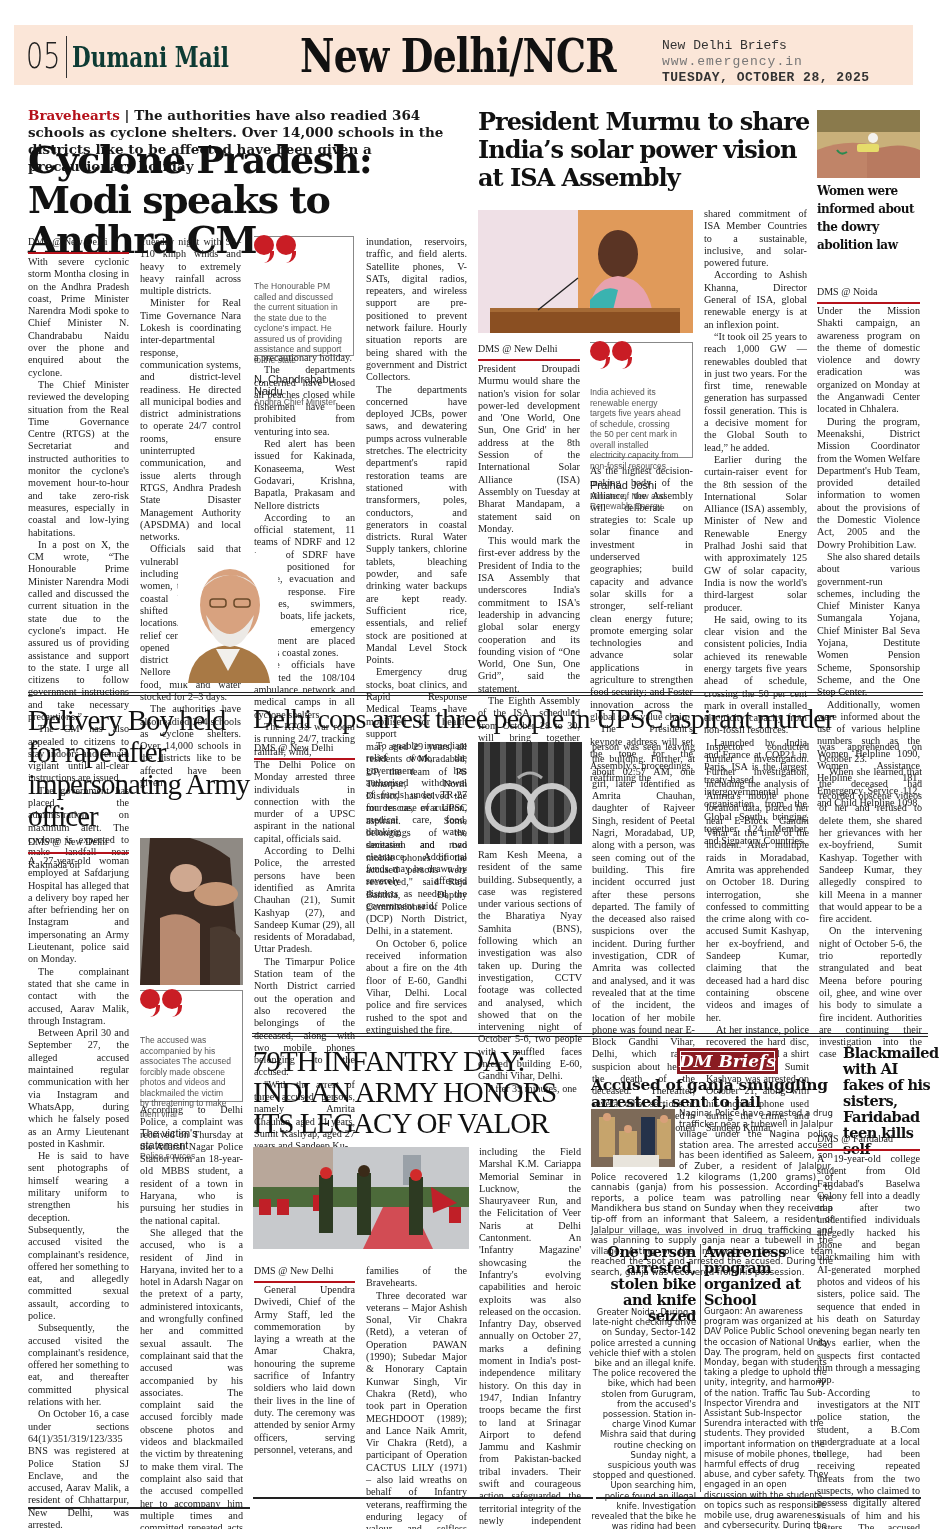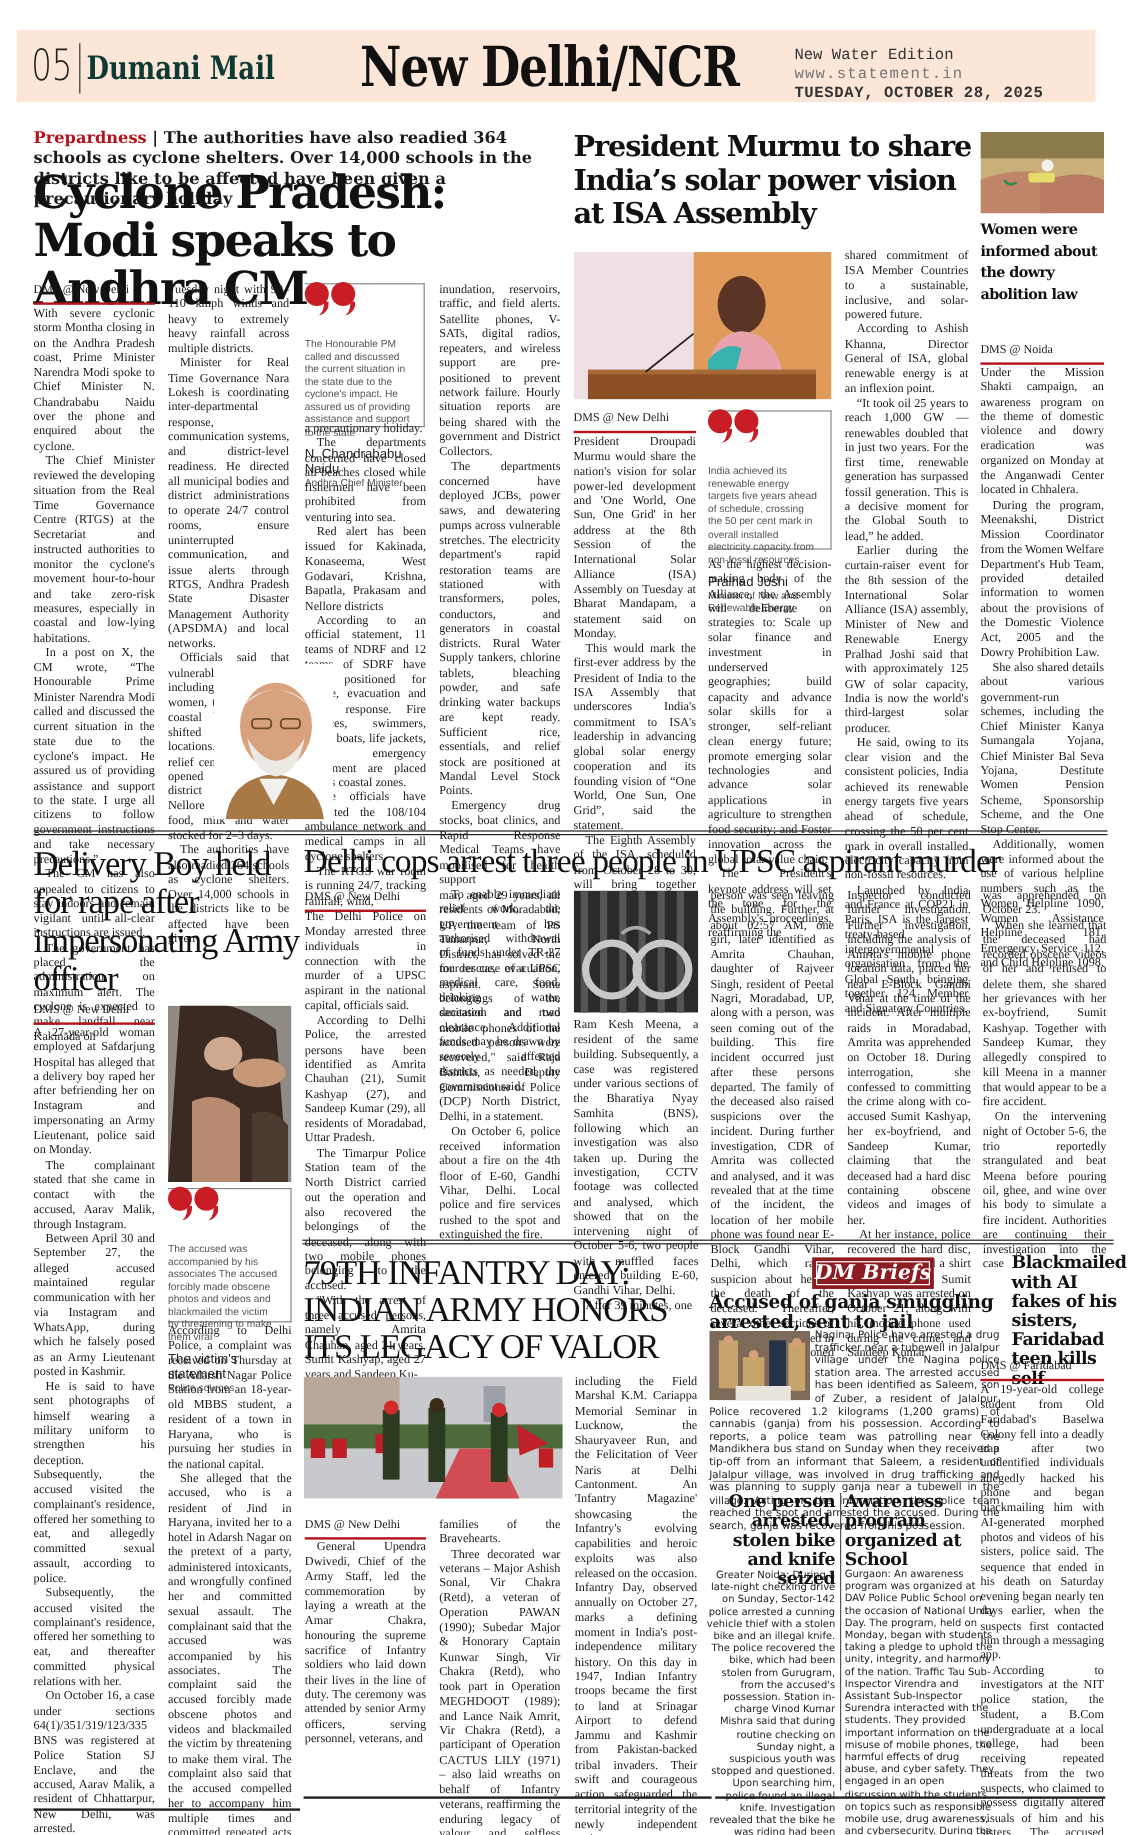--- a/index.html
+++ b/index.html
@@ -36,26 +36,26 @@
 .brief-text{font-family:"DejaVu Sans",sans-serif;font-size:8.6px;line-height:10.6px;color:#222}
 </style>
 </head>
 <body>
 
 <div class="abs masthead"></div>
 <div class="abs pgnum">05</div>
 <div class="abs pgsep"></div>
 <div class="abs brand">Dumani Mail</div>
 <div class="abs sect">New Delhi/NCR</div>
-<div class="abs edition">New Water Edition</div>
-<div class="abs website">www.statement.in</div>
+<div class="abs edition">New Delhi Briefs</div>
+<div class="abs website">www.emergency.in</div>
 <div class="abs date">TUESDAY, OCTOBER 28, 2025</div>
 
 <div class="abs kicker" style="left:28px;top:107px;width:445px">
-  <span class="red">Prepardness</span><span> | </span><span>The authorities have also readied 364 schools as cyclone shelters. Over 14,000 schools in the districts like to be affected have been given a precautionary holiday</span>
+  <span class="red">Bravehearts</span><span> | </span><span>The authorities have also readied 364 schools as cyclone shelters. Over 14,000 schools in the districts like to be affected have been given a precautionary holiday</span>
 </div>
 <h1 class="abs hl" style="left:28px;top:140px;width:450px;font-size:38px;line-height:40px">Cyclone Pradesh: Modi speaks to Andhra CM</h1>
 
 <div class="abs" style="left:28px;top:236px;width:101px">
   <div class="byline"><b>DMS</b><span> @ New Delhi</span></div>
 </div>
 <div class="abs col" style="left:28px;top:256px;width:101px">
     <p class="first">With severe cyclonic storm Montha closing in on the Andhra Pradesh coast, Prime Minister Narendra Modi spoke to Chief Minister N. Chandrababu Naidu over the phone and enquired about the cyclone.</p>
     <p>The Chief Minister reviewed the developing situation from the Real Time Governance Centre (RTGS) at the Secretariat and instructed authorities to monitor the cyclone's movement hour-to-hour and take zero-risk measures, especially in coastal and low-lying habitations.</p>
     <p>In a post on X, the CM wrote, “The Honourable Prime Minister Narendra Modi called and discussed the current situation in the state due to the cyclone's impact. He assured us of providing assistance and support to the state. I urge all citizens to follow government instructions and take necessary precautions.”</p>

